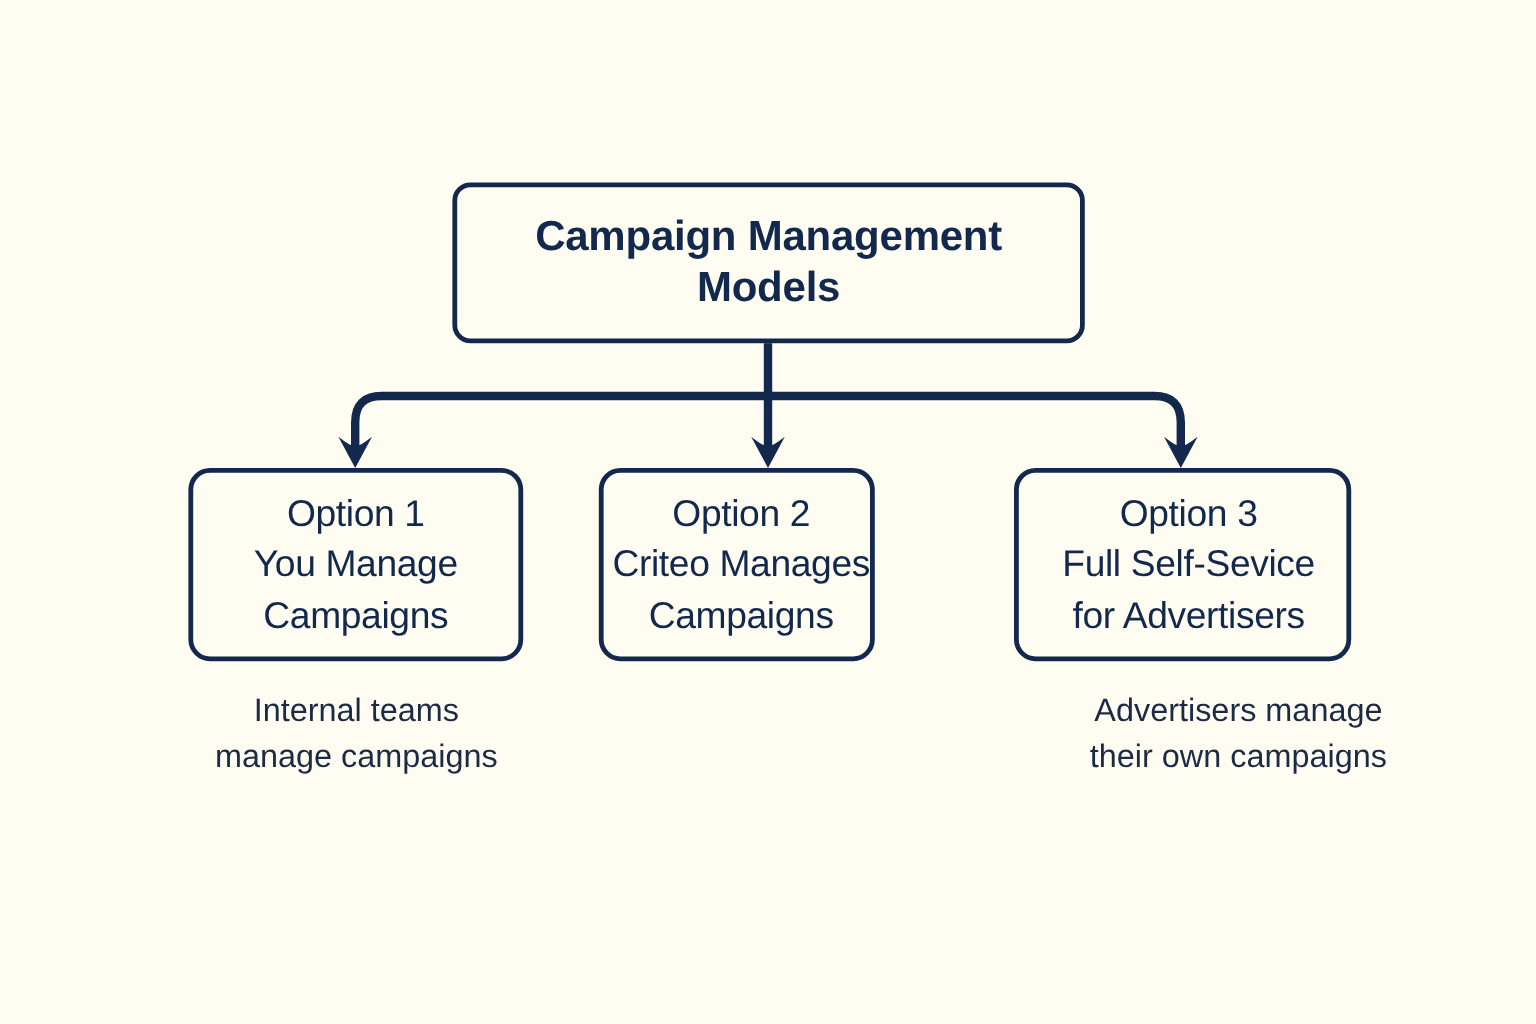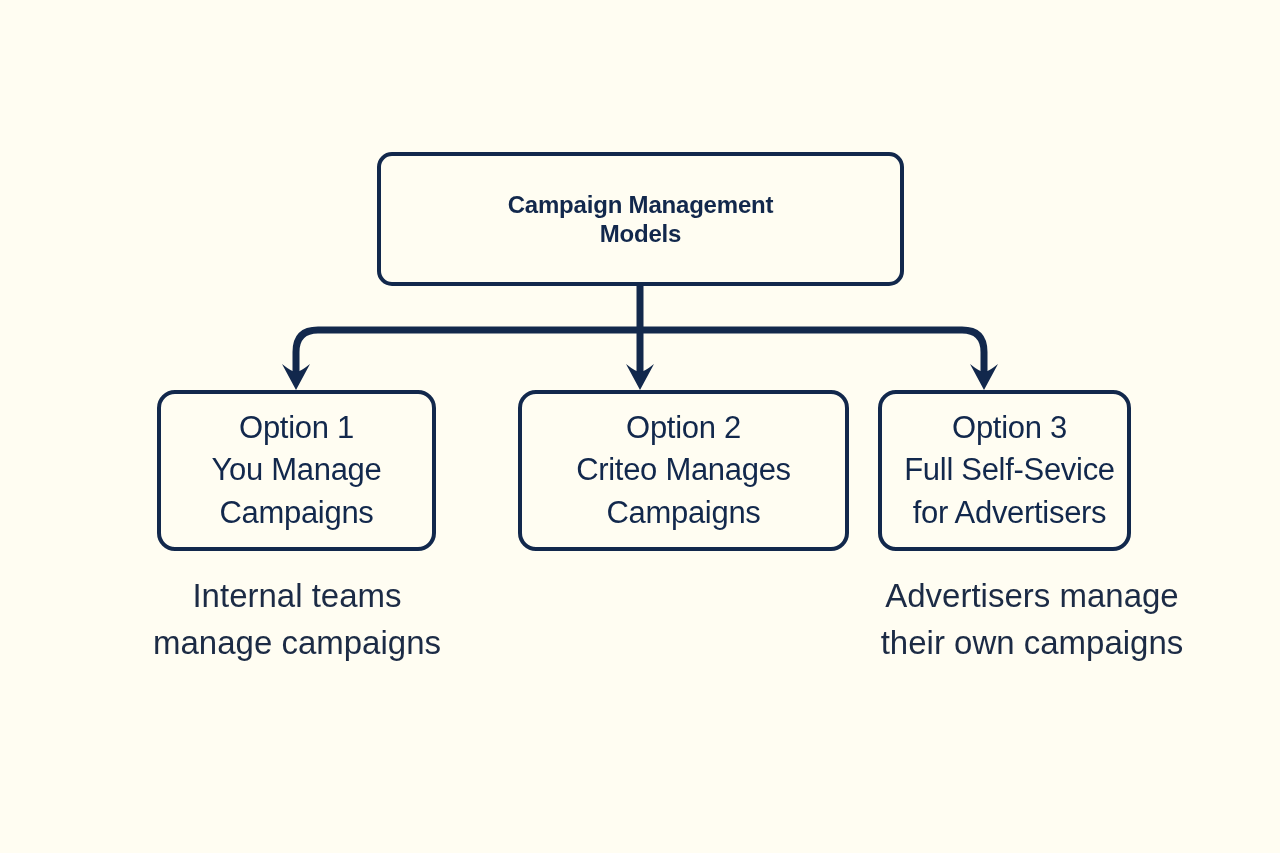--- a/index.html
+++ b/index.html
@@ -41,57 +41,58 @@
     color: #12284c;
   }
   #root-node {
     left: 377px;
     top: 152px;
     width: 527px;
     height: 134px;
     border-radius: 15px;
   }
   #root-node .node-text {
-    font-size: 24px;
+    font-size: 35px;
     font-weight: bold;
     line-height: 1.22;
     letter-spacing: -0.2px;
     white-space: pre-line;
   }
   .option-node {
     top: 390px;
     height: 161px;
     border-radius: 18px;
   }
   #option-node-1 {
     left: 157px;
     width: 279px;
   }
   #option-node-2 {
-    left: 518px;
-    width: 331px;
+    left: 499px;
+    width: 230px;
+    justify-content: flex-end;
   }
   #option-node-3 {
-    left: 878px;
-    width: 253px;
+    left: 845px;
+    width: 281px;
     padding-left: 10px;
   }
   .option-node .node-text {
     font-size: 31px;
     font-weight: normal;
     line-height: 1.37;
     letter-spacing: -0.3px;
     white-space: pre-line;
   }
   .caption {
     position: absolute;
     top: 573px;
     text-align: center;
     color: #1c2b45;
-    font-size: 33px;
+    font-size: 27px;
     line-height: 1.42;
     white-space: pre-line;
   }
   #caption-1 {
     left: 137px;
     width: 320px;
   }
   #caption-2 {
     left: 480px;
     width: 320px;

